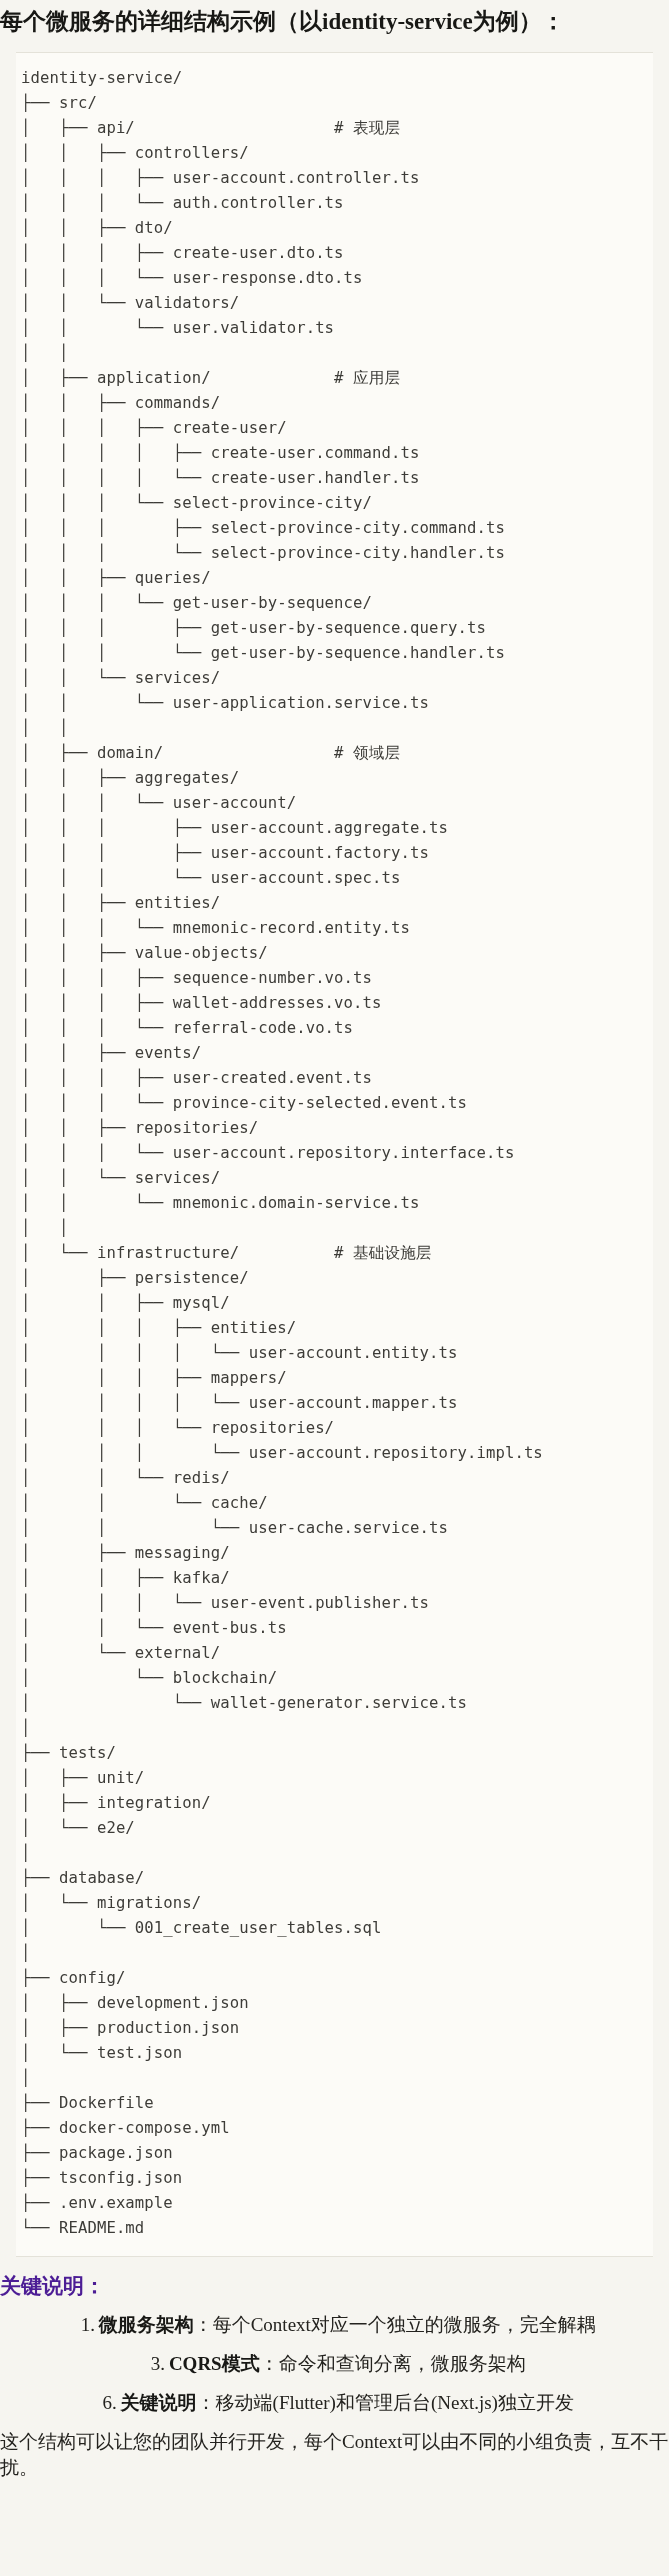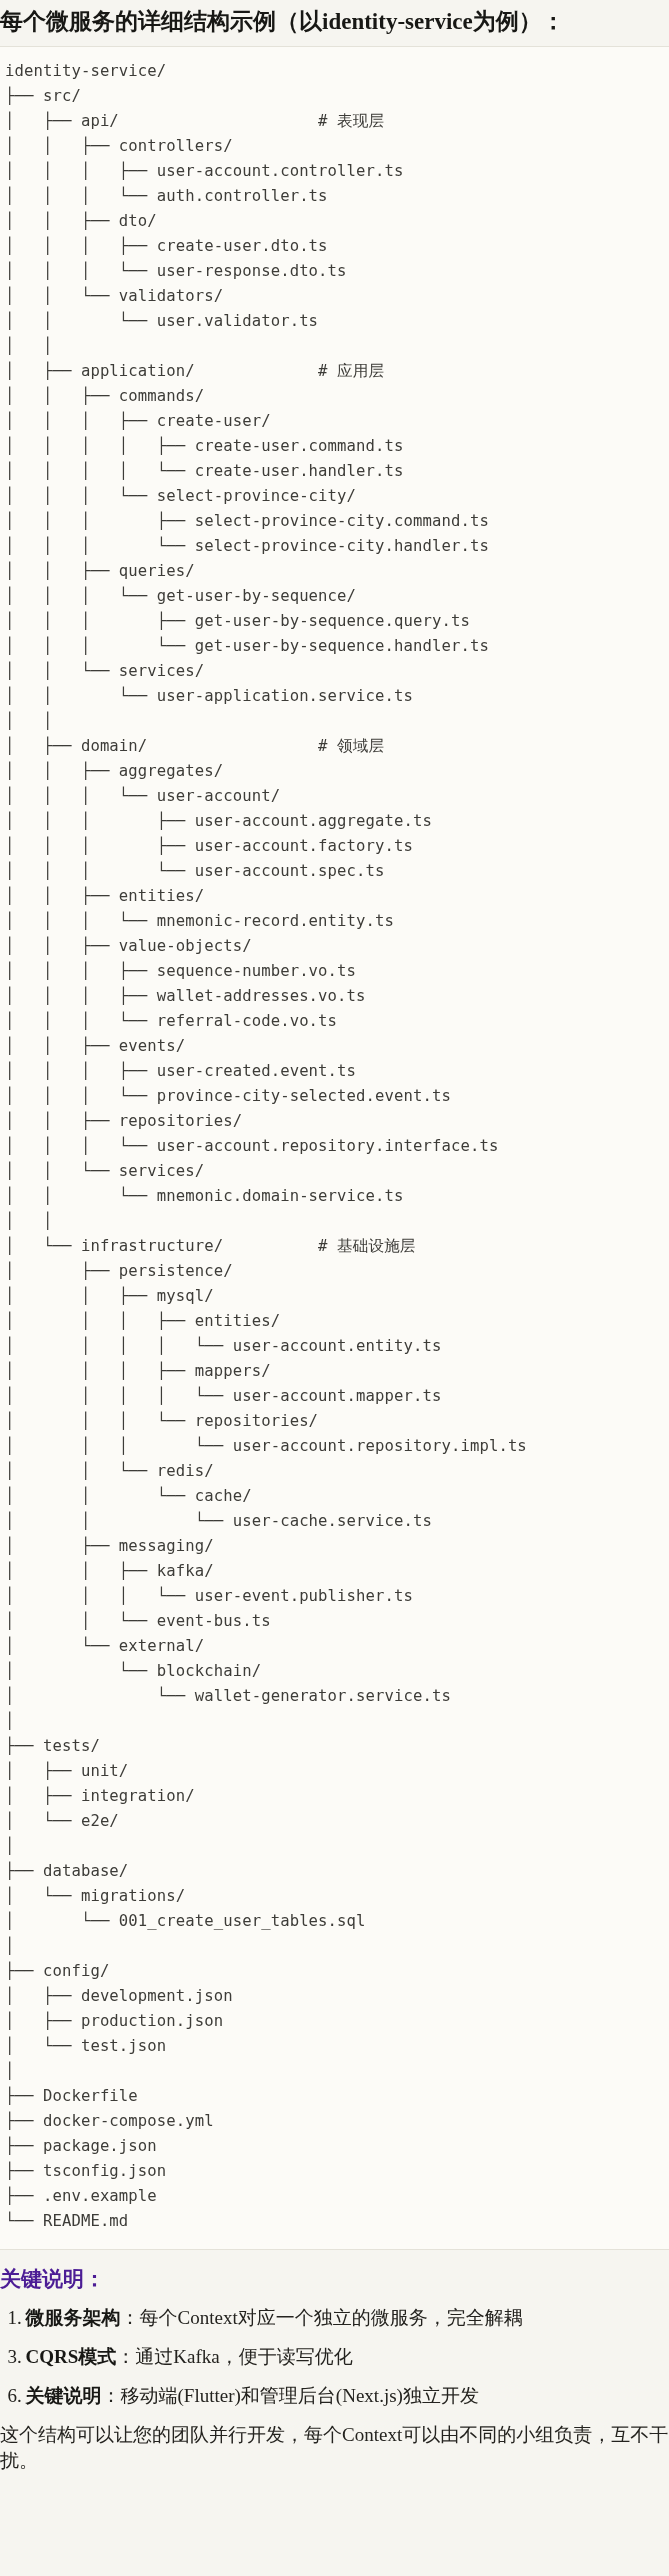--- a/index.html
+++ b/index.html
@@ -11,21 +11,21 @@
   }
   .doc { width: 669px; overflow: hidden; }
   .page-title {
     font-size: 23px;
     line-height: 1.25;
     font-weight: 700;
     color: #181815;
     margin: 7.5px 0 9.4px 0;
   }
   pre.tree {
-    margin: 0;
+    margin: 16px;
     border-top: 0.9px solid #E4E2D9;
     border-bottom: 0.9px solid #E4E2D9;
     background: #FCFBF7;
     color: #3D3C38;
     font-family: "DejaVu Sans Mono", "Liberation Mono", monospace;
     font-size: 15.6px;
     line-height: 25px;
     letter-spacing: 0.1px;
     padding: 12.5px 6.3px 15px 5px;
     white-space: pre;
@@ -40,20 +40,21 @@
   }
   ol.notes-list {
     list-style: none;
     margin: 11.3px 0 0 0;
     padding: 0;
   }
   ol.notes-list li {
     font-size: 19px;
     line-height: 26px;
     margin: 0 0 13px 7.5px;
+    text-align: center;
   }
   ol.notes-list .num { margin-right: 3.8px; }
   ol.notes-list strong { font-weight: 700; color: #181815; }
   .closing {
     font-size: 19px;
     line-height: 26px;
     margin: 0 0 13.8px 0;
   }
 </style>
 </head>
@@ -151,21 +152,21 @@
 ├── .env.example
 └── README.md</pre>
 
   <h3 class="notes-heading">关键说明：</h3>
 
   <ol class="notes-list">
     <li>
       <span class="num">1.</span><strong>微服务架构</strong><span>：每个Context对应一个独立的微服务，完全解耦</span>
     </li>
     <li>
-      <span class="num">3.</span><strong>CQRS模式</strong><span>：通过Kafka，便于读写优化</span>
+      <span class="num">3.</span><strong>CQRS模式</strong><span>：命令和查询分离，微服务架构</span>
     </li>
     <li>
       <span class="num">6.</span><strong>关键说明</strong><span>：移动端(Flutter)和管理后台(Next.js)独立开发</span>
     </li>
   </ol>
 
   <p class="closing">这个结构可以让您的团队并行开发，每个Context可以由不同的小组负责，互不干扰。</p>
 
 </div>
 

